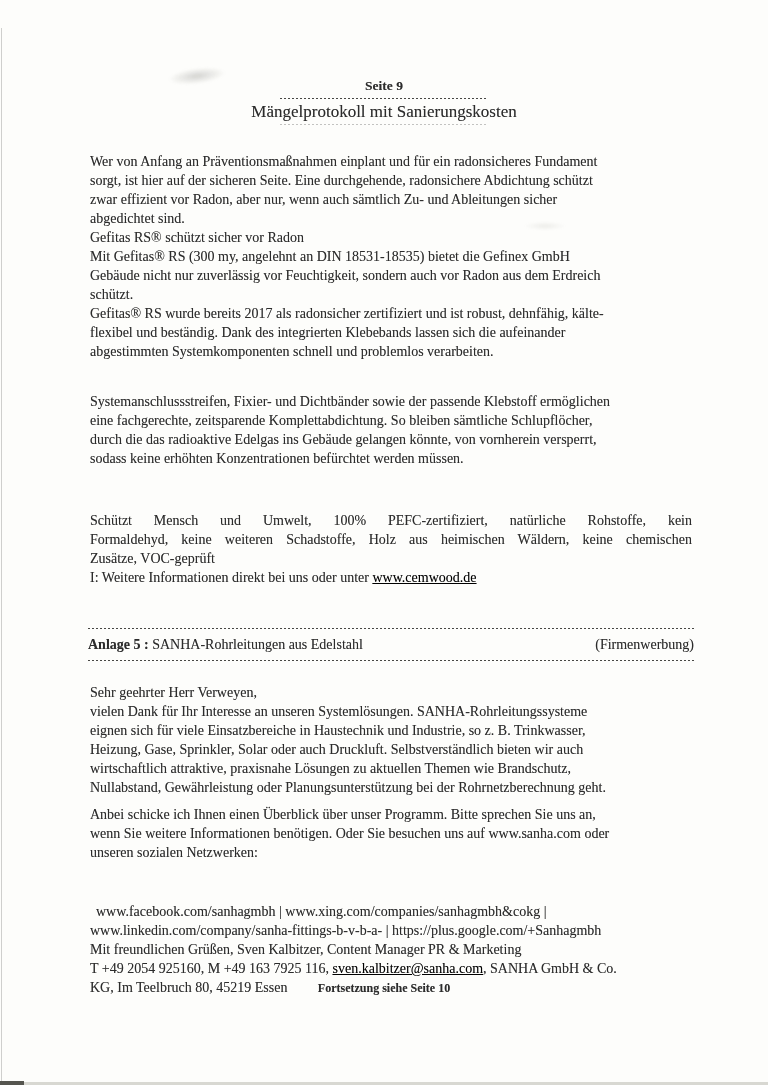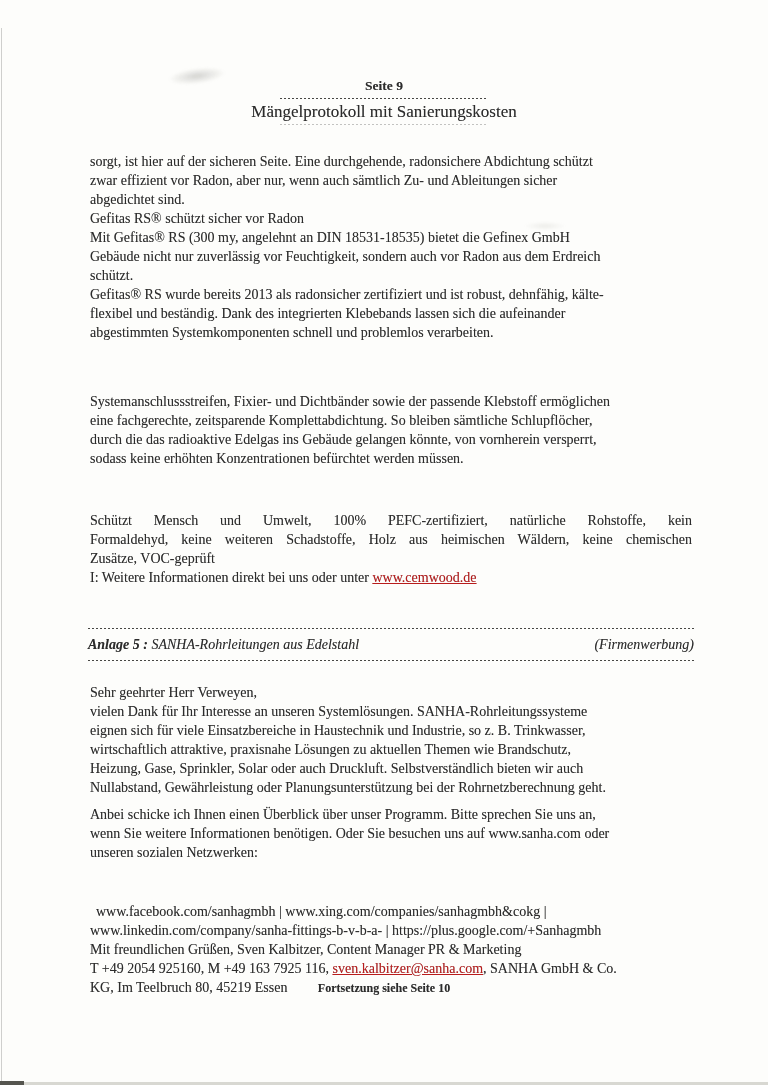--- a/index.html
+++ b/index.html
@@ -23,24 +23,24 @@
     background-repeat:repeat-x; background-position:0 50%; background-size:auto 1.4px; }
   .dash.short { width:208px; margin:5px auto 0 auto; }
   .dash.faint { opacity:.32; margin-top:6px; }
   .dash.full  { width:100%; }
 
   
   .block { position:absolute; left:90px; width:602px; }
   .ln { font-size:14px; line-height:19px; white-space:nowrap; }
   .ln.just { white-space:normal; text-align:justify; text-align-last:justify; }
   .ln.indent { padding-left:6px;margin-top:40px; }
-  .lnk { color:#b91c1c; text-decoration:underline; cursor:pointer; }
+  .lnk { color:#000000; text-decoration:underline; cursor:pointer; }
 
   
-  .annex { position:absolute; left:88px; width:606px; top:628px;font-style:italic; }
+  .annex { position:absolute; left:88px; width:606px; top:628px; }
   .annex-row { display:flex; justify-content:space-between; align-items:baseline;
                font-size:14px; line-height:18px; margin:6px 0 6px 0; }
   .annex-row .b { font-weight:bold; }
 
   
   .footer { position:absolute; top:981px; left:0; width:100%; text-align:center;
             font-size:12px; font-weight:bold; }
 
   
   .left-edge { position:absolute; left:1px; top:28px; bottom:0; width:1px;
@@ -64,28 +64,29 @@
   <div class="smudge2"></div>
 
   <div class="header txt">
     <div class="h-page">Seite 9</div>
     <div class="dash short"></div>
     <div class="h-sub">Mängelprotokoll mit Sanierungskosten</div>
     <div class="dash short faint"></div>
   </div>
 
   <div class="block txt" style="top:152px">
+    <div class="ln">Wer von Anfang an Präventionsmaßnahmen einplant und für ein radonsicheres Fundament</div>
     <div class="ln">sorgt, ist hier auf der sicheren Seite. Eine durchgehende, radonsichere Abdichtung schützt</div>
     <div class="ln">zwar effizient vor Radon, aber nur, wenn auch sämtlich Zu- und Ableitungen sicher</div>
     <div class="ln">abgedichtet sind.</div>
     <div class="ln">Gefitas RS® schützt sicher vor Radon</div>
     <div class="ln">Mit Gefitas® RS (300 my, angelehnt an DIN 18531-18535) bietet die Gefinex GmbH</div>
     <div class="ln">Gebäude nicht nur zuverlässig vor Feuchtigkeit, sondern auch vor Radon aus dem Erdreich</div>
     <div class="ln">schützt.</div>
-    <div class="ln">Gefitas® RS wurde bereits 2013 als radonsicher zertifiziert und ist robust, dehnfähig, kälte-</div>
+    <div class="ln">Gefitas® RS wurde bereits 2017 als radonsicher zertifiziert und ist robust, dehnfähig, kälte-</div>
     <div class="ln">flexibel und beständig. Dank des integrierten Klebebands lassen sich die aufeinander</div>
     <div class="ln">abgestimmten Systemkomponenten schnell und problemlos verarbeiten.</div>
   </div>
 
   <div class="block txt" style="top:392px">
     <div class="ln">Systemanschlussstreifen, Fixier- und Dichtbänder sowie der passende Klebstoff ermöglichen</div>
     <div class="ln">eine fachgerechte, zeitsparende Komplettabdichtung. So bleiben sämtliche Schlupflöcher,</div>
     <div class="ln">durch die das radioaktive Edelgas ins Gebäude gelangen könnte, von vornherein versperrt,</div>
     <div class="ln">sodass keine erhöhten Konzentrationen befürchtet werden müssen.</div>
   </div>
@@ -105,22 +106,22 @@
       <span><span class="b">Anlage 5 :</span><span> SANHA-Rohrleitungen aus Edelstahl</span></span>
       <span>(Firmenwerbung)</span>
     </div>
     <div class="dash full"></div>
   </div>
 
   <div class="block txt" style="top:683px">
     <div class="ln">Sehr geehrter Herr Verweyen,</div>
     <div class="ln">vielen Dank für Ihr Interesse an unseren Systemlösungen. SANHA-Rohrleitungssysteme</div>
     <div class="ln">eignen sich für viele Einsatzbereiche in Haustechnik und Industrie, so z. B. Trinkwasser,</div>
+    <div class="ln">Heizung, Gase, Sprinkler, Solar oder auch Druckluft. Selbstverständlich bieten wir auch</div>
     <div class="ln">wirtschaftlich attraktive, praxisnahe Lösungen zu aktuellen Themen wie Brandschutz,</div>
-    <div class="ln">Heizung, Gase, Sprinkler, Solar oder auch Druckluft. Selbstverständlich bieten wir auch</div>
     <div class="ln">Nullabstand, Gewährleistung oder Planungsunterstützung bei der Rohrnetzberechnung geht.</div>
   </div>
 
   <div class="block txt" style="top:805px">
     <div class="ln">Anbei schicke ich Ihnen einen Überblick über unser Programm. Bitte sprechen Sie uns an,</div>
     <div class="ln">wenn Sie weitere Informationen benötigen. Oder Sie besuchen uns auf www.sanha.com oder</div>
     <div class="ln">unseren sozialen Netzwerken:</div>
     <div class="ln indent">www.facebook.com/sanhagmbh | www.xing.com/companies/sanhagmbh&amp;cokg |</div>
     <div class="ln">www.linkedin.com/company/sanha-fittings-b-v-b-a- | https://plus.google.com/+Sanhagmbh</div>
     <div class="ln">Mit freundlichen Grüßen, Sven Kalbitzer, Content Manager PR &amp; Marketing</div>

